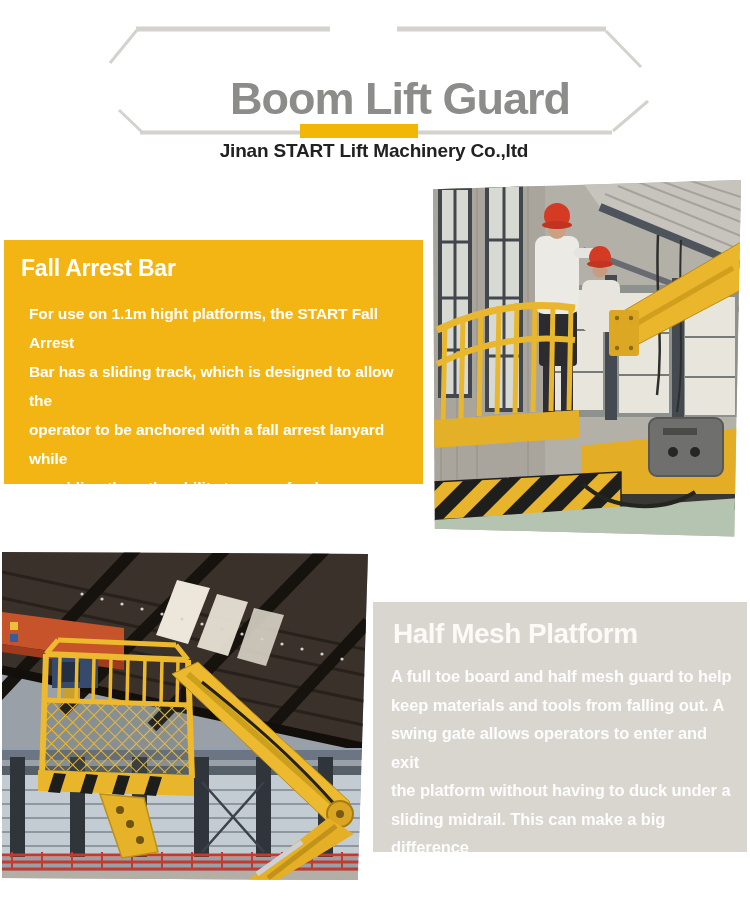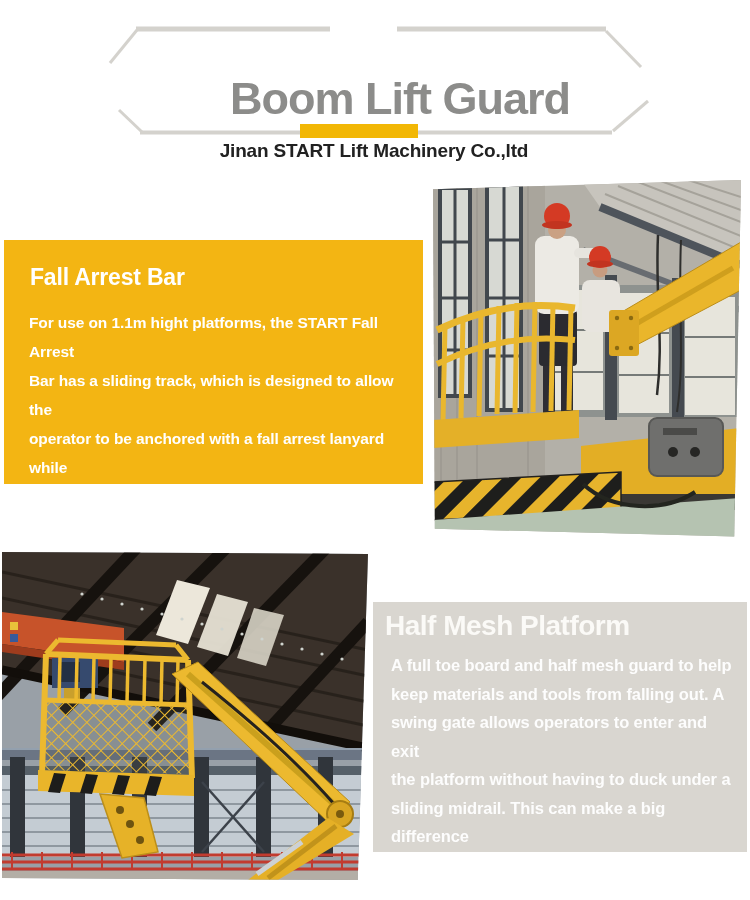--- a/index.html
+++ b/index.html
@@ -18,32 +18,32 @@
   .company-name{
     position:absolute;right:6px;top:140px;width:740px;
     text-align:center;font-size:19px;font-weight:bold;color:#212121;
     letter-spacing:-0.2px;white-space:nowrap;
   }
   .fall-box{
     position:absolute;left:4px;top:240px;width:419px;height:244px;
     background:#F3B513;box-sizing:border-box;padding:12px 14px;
   }
   .fall-box h2{
-    margin:12px;font-size:23px;font-weight:bold;color:#ffffff;letter-spacing:-0.2px;
+    margin:3px;font-size:23px;font-weight:bold;color:#ffffff;letter-spacing:-0.2px;
   }
   .fall-box p{
     margin:17px 0 0 11px;font-size:15.5px;font-weight:bold;color:#ffffff;
     line-height:29px;white-space:pre-wrap;letter-spacing:-0.1px;
   }
   .mesh-box{
     position:absolute;left:373px;top:602px;width:374px;height:250px;
     background:#D9D6D0;box-sizing:border-box;padding:4px 8px;
   }
   .mesh-box h2{
-    margin:4px;font-size:28px;font-weight:bold;color:#fbfaf7;letter-spacing:-0.5px;
+    margin:12px;font-size:28px;font-weight:bold;color:#fbfaf7;letter-spacing:-0.5px;
     white-space:nowrap;
   }
   .mesh-box p{
     margin:9px 0 0 10px;font-size:16.5px;font-weight:bold;color:rgba(255,255,255,0.95);
     line-height:28.5px;white-space:pre-wrap;letter-spacing:-0.1px;
   }
   figure{margin:0;padding:0;}
   .photo{position:absolute;overflow:hidden;}
   .photo-top{
     left:433px;top:180px;width:308px;height:358px;

